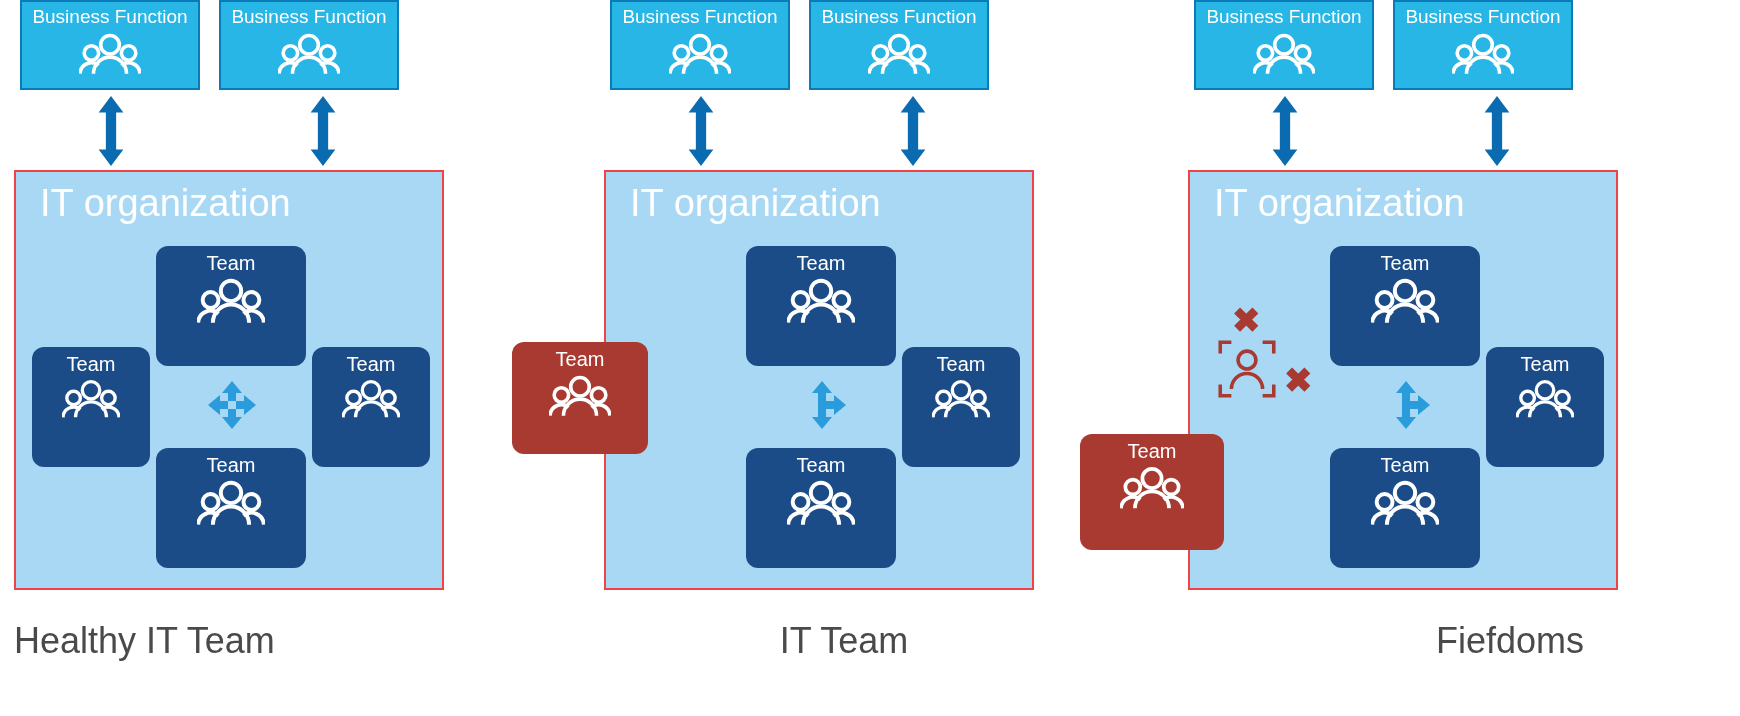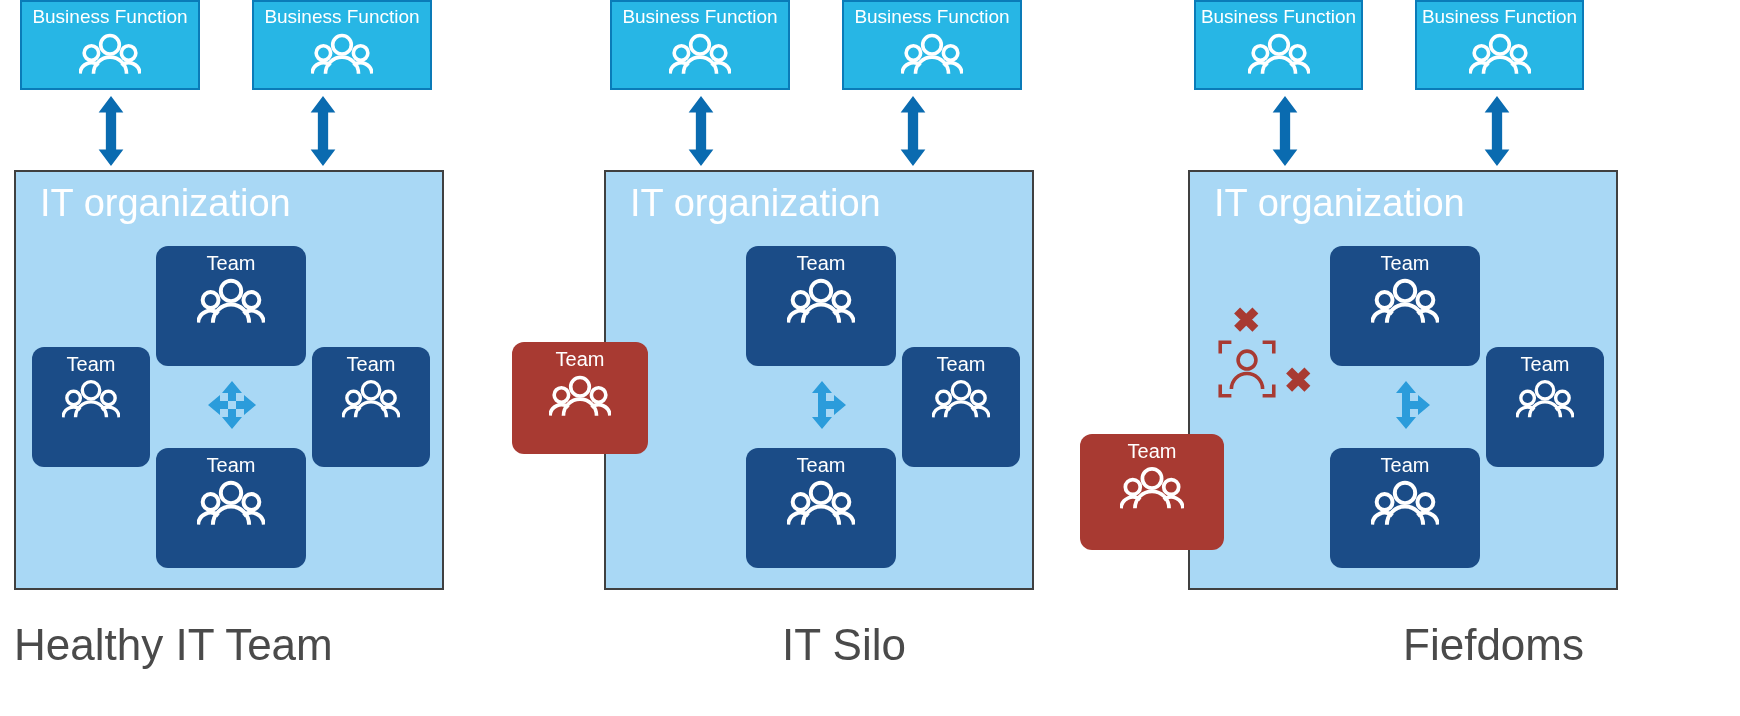--- a/index.html
+++ b/index.html
@@ -15,21 +15,21 @@
     top: 0;
     width: 470px;
   }
   .col-1 { left: 14px; }
   .col-2 { left: 564px; }
   .col-3 { left: 1114px; }
 
   
   .bf-row {
     display: flex;
-    gap: 52px;
+    gap: 19px;
     padding-left: 6px;
   }
   .bf-box {
     background: #27B6E5;
     border: 2px solid #0A7BB8;
     width: 180px;
     height: 90px;
     display: flex;
     flex-direction: column;
     align-items: center;
@@ -51,21 +51,21 @@
   .va {
     position: absolute;
     top: 6px;
   }
 
   
   .org-box {
     width: 430px;
     height: 420px;
     background: #A9D8F5;
-    border: 2px solid #404040;
+    border: 2px solid #ef4444;
     position: relative;
   }
   .org-title {
     font-size: 38px;
     font-weight: 300;
     color: #fff;
     padding: 10px 0 0 24px;
   }
 
   
@@ -102,21 +102,21 @@
     width: 76px;
     height: 56px;
     background: #A9D8F5;
     left: 178px;
     top: 205px;
     display:flex; align-items:center; justify-content:center;
   }
 
   
   .caption {
-    font-size: 44px;
+    font-size: 36px;
     font-weight: 300;
     color: #4a4a4a;
     margin-top: 30px;
   }
   .col-1 .caption { text-align: left; }
   .col-2 .caption { text-align: center; padding-left: 90px; }
   .col-3 .caption { text-align: right; padding-left: 190px;}
 
   
   .xmark {
@@ -264,21 +264,21 @@
         </svg>
     </div>
 
     <div class="team-red" style="width:136px;height:112px;left:-94px;top:170px">
       <span class="lbl" style="font-size:20px">Team</span>
       <svg width="62" height="48" viewBox="0 0 60 44">
           <use href="#people-icon"></use>
         </svg>
     </div>
   </div>
-  <div class="caption">IT Silo</div>
+  <div class="caption">IT Team</div>
 </div>
 
 <div class="col col-3">
   <div class="bf-row" style="padding-left:80px">
     <div class="bf-box">
       <span class="lbl">Business Function</span>
       <svg class="ppl" width="62" height="46" viewBox="0 0 60 44">
           <use href="#people-icon"></use>
         </svg>
     </div>

